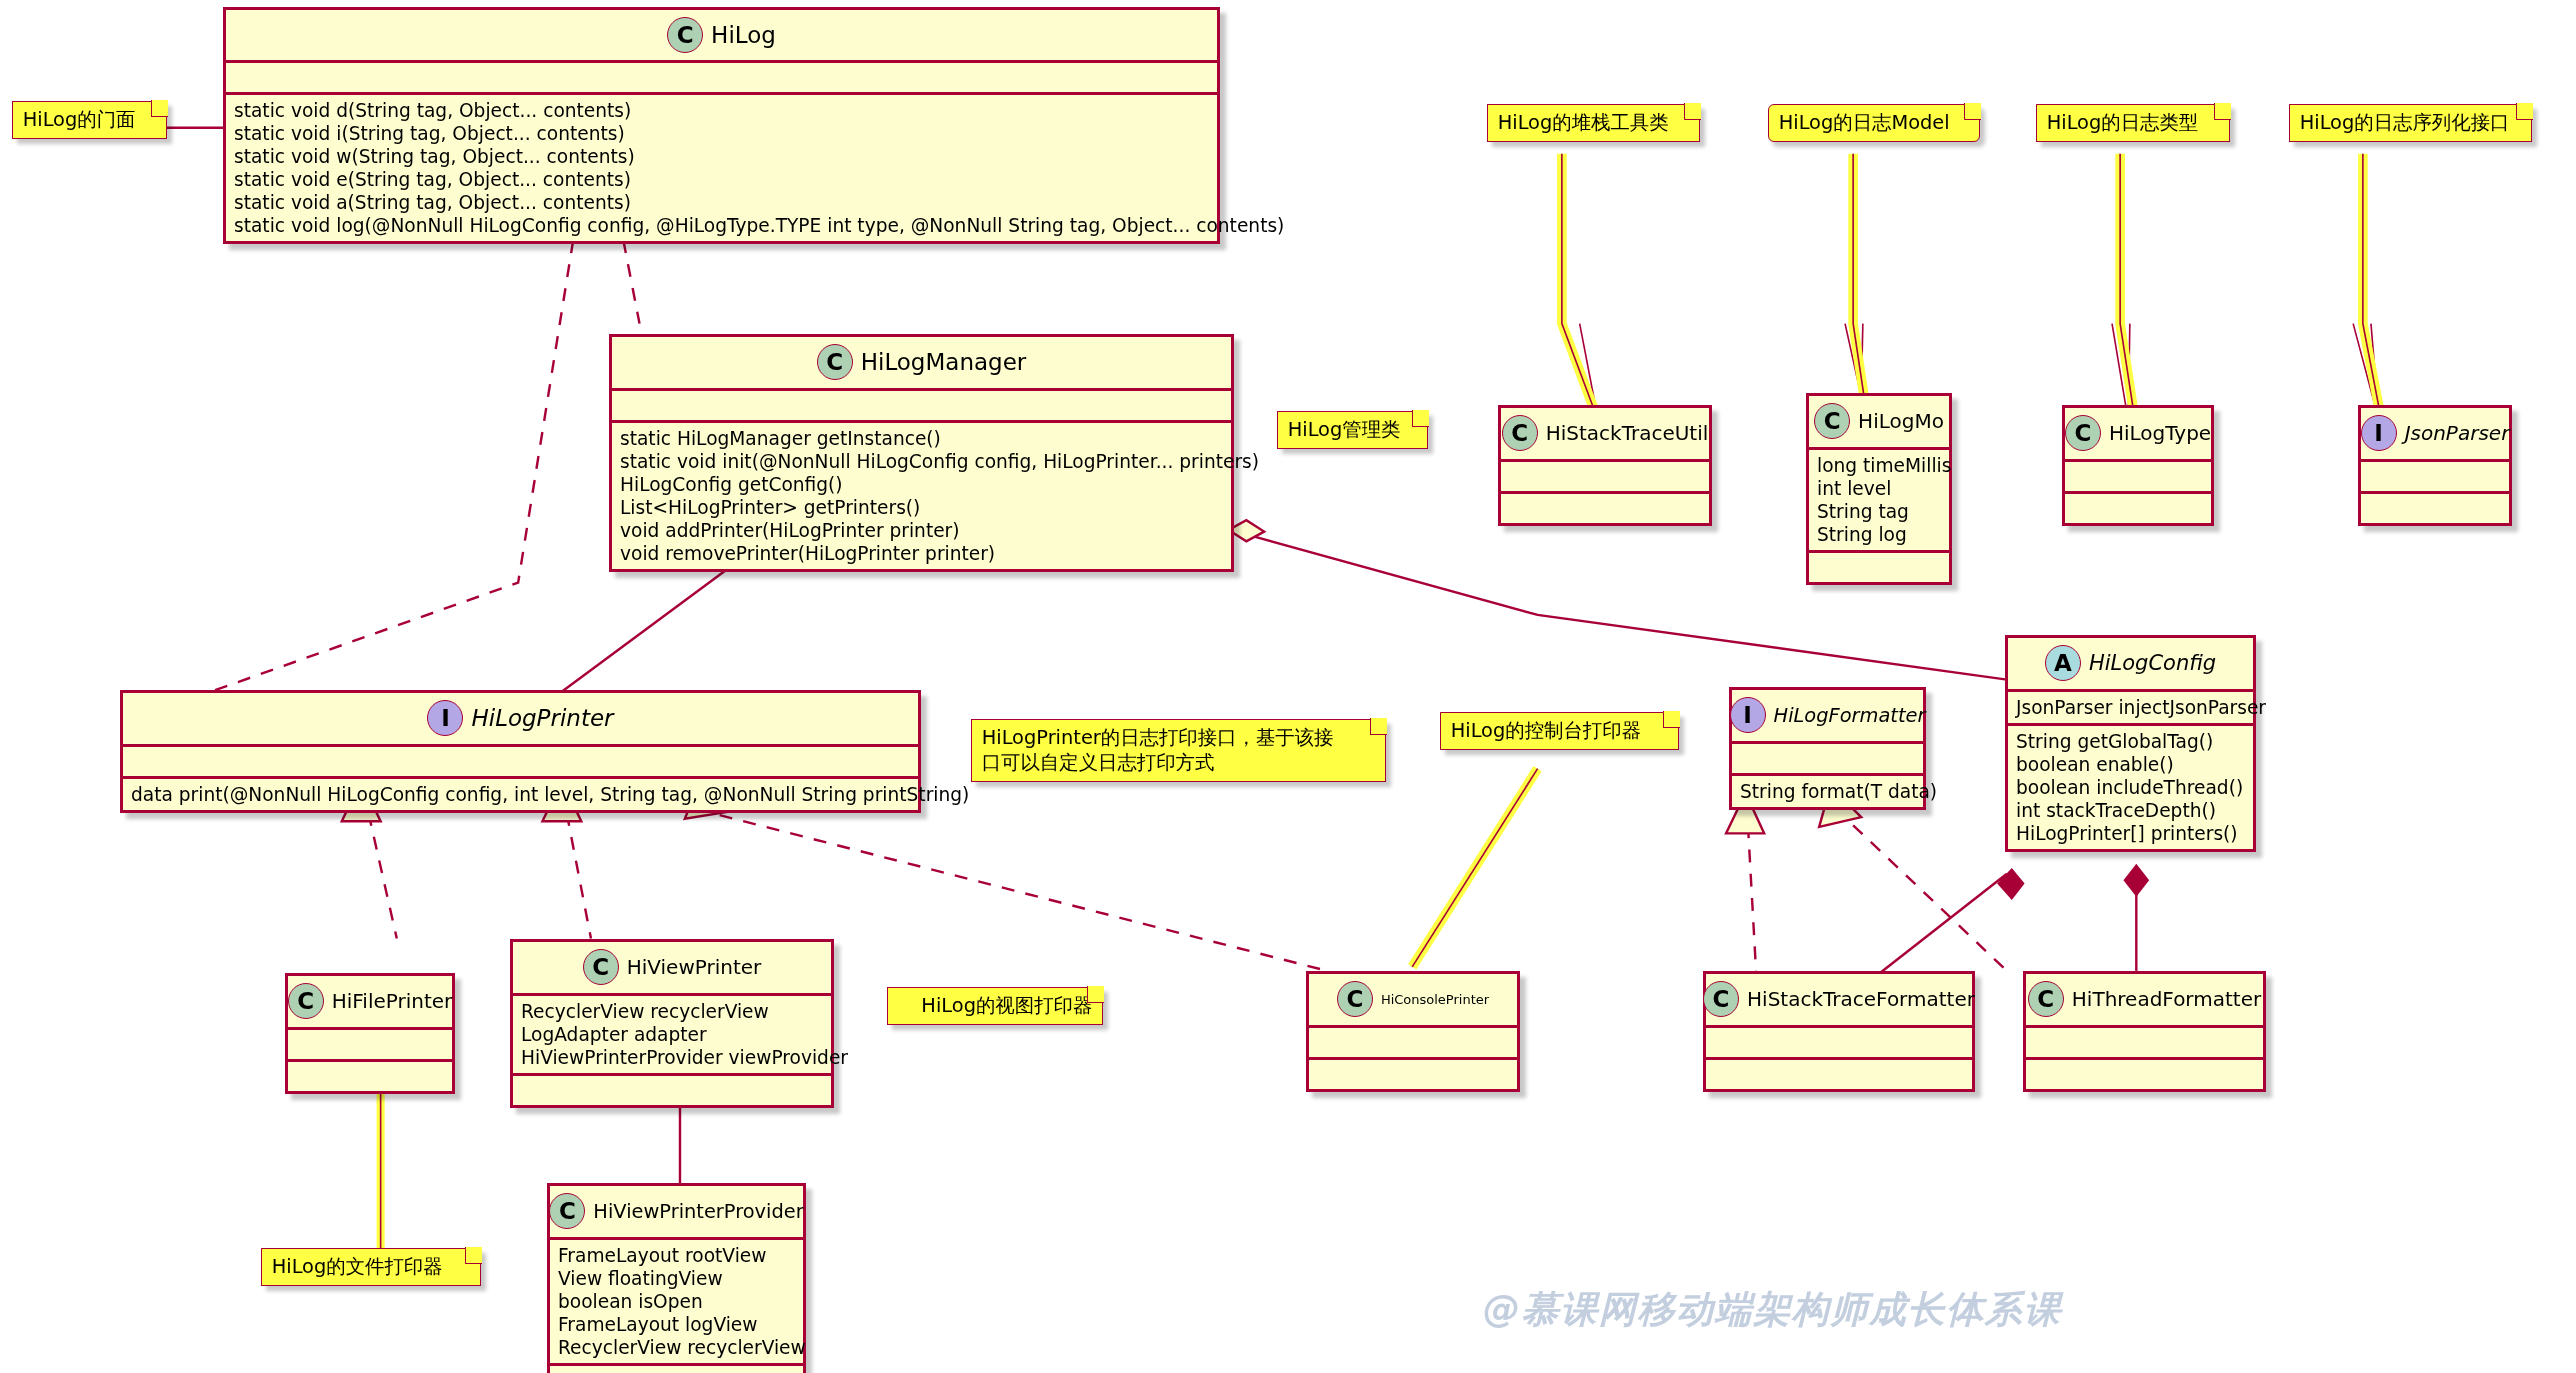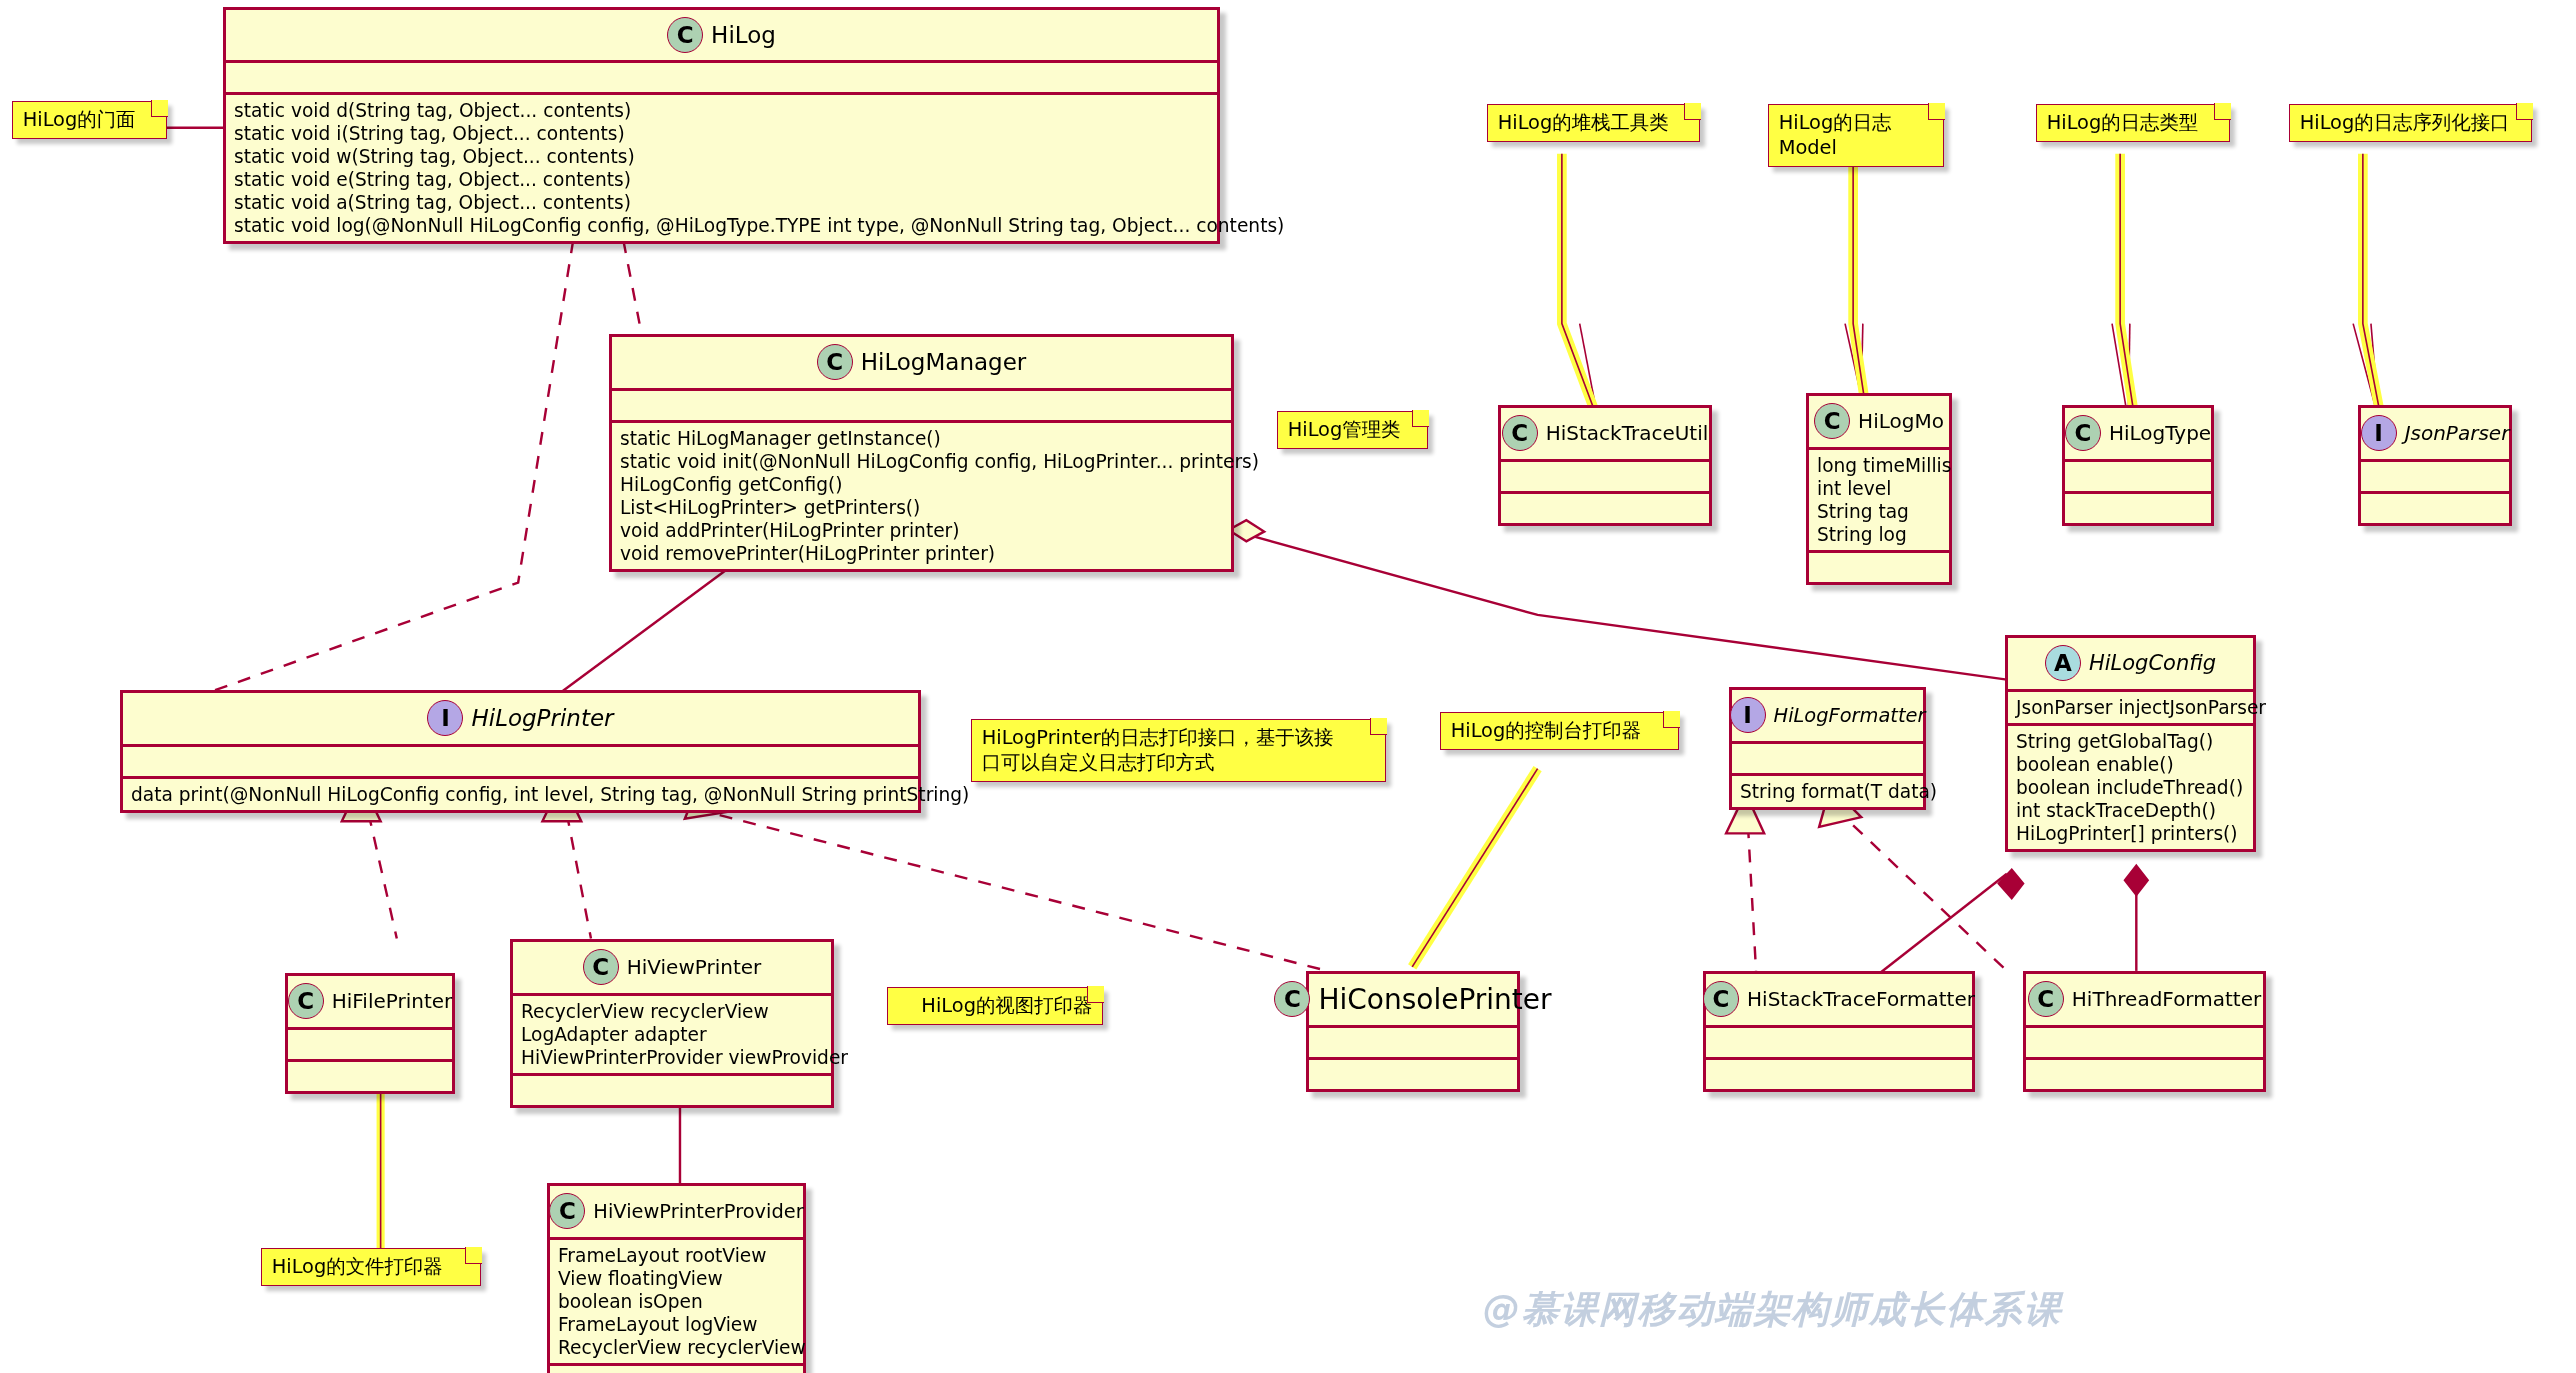--- a/index.html
+++ b/index.html
@@ -264,21 +264,21 @@
       <div class="row">boolean isOpen</div>
       <div class="row">FrameLayout logView</div>
       <div class="row">RecyclerView recyclerView</div>
     </div>
     <div class="sec empty"></div>
   </div>
 
   <div class="uml" style="left:1306px;top:971px;width:214px;">
     <div class="hdr">
       <span class="stc c">C</span>
-      <span class="title" style="font-size:28px">HiConsolePrinter</span>
+      <span class="title" style="font-size:13px">HiConsolePrinter</span>
     </div>
     <div class="sec empty"></div>
     <div class="sec empty"></div>
   </div>
 
   <div class="uml" style="left:1703px;top:971px;width:272px;">
     <div class="hdr">
       <span class="stc c">C</span>
       <span class="title" style="font-size:20px">HiStackTraceFormatter</span>
     </div>
@@ -303,21 +303,21 @@
   <div class="note" style="left:1277px;top:411px;width:151px;">
     <span class="fold"></span>
     <div class="ntext">HiLog管理类</div>
   </div>
 
   <div class="note" style="left:1487px;top:104px;width:213px;">
     <span class="fold"></span>
     <div class="ntext">HiLog的堆栈工具类</div>
   </div>
 
-  <div class="note" style="left:1768px;top:104px;width:176px;">
+  <div class="note" style="left:1768px;top:104px;width:212px;border-radius:6px;">
     <span class="fold"></span>
     <div class="ntext">HiLog的日志Model</div>
   </div>
 
   <div class="note" style="left:2036px;top:104px;width:194px;">
     <span class="fold"></span>
     <div class="ntext">HiLog的日志类型</div>
   </div>
 
   <div class="note" style="left:2289px;top:104px;width:243px;">

